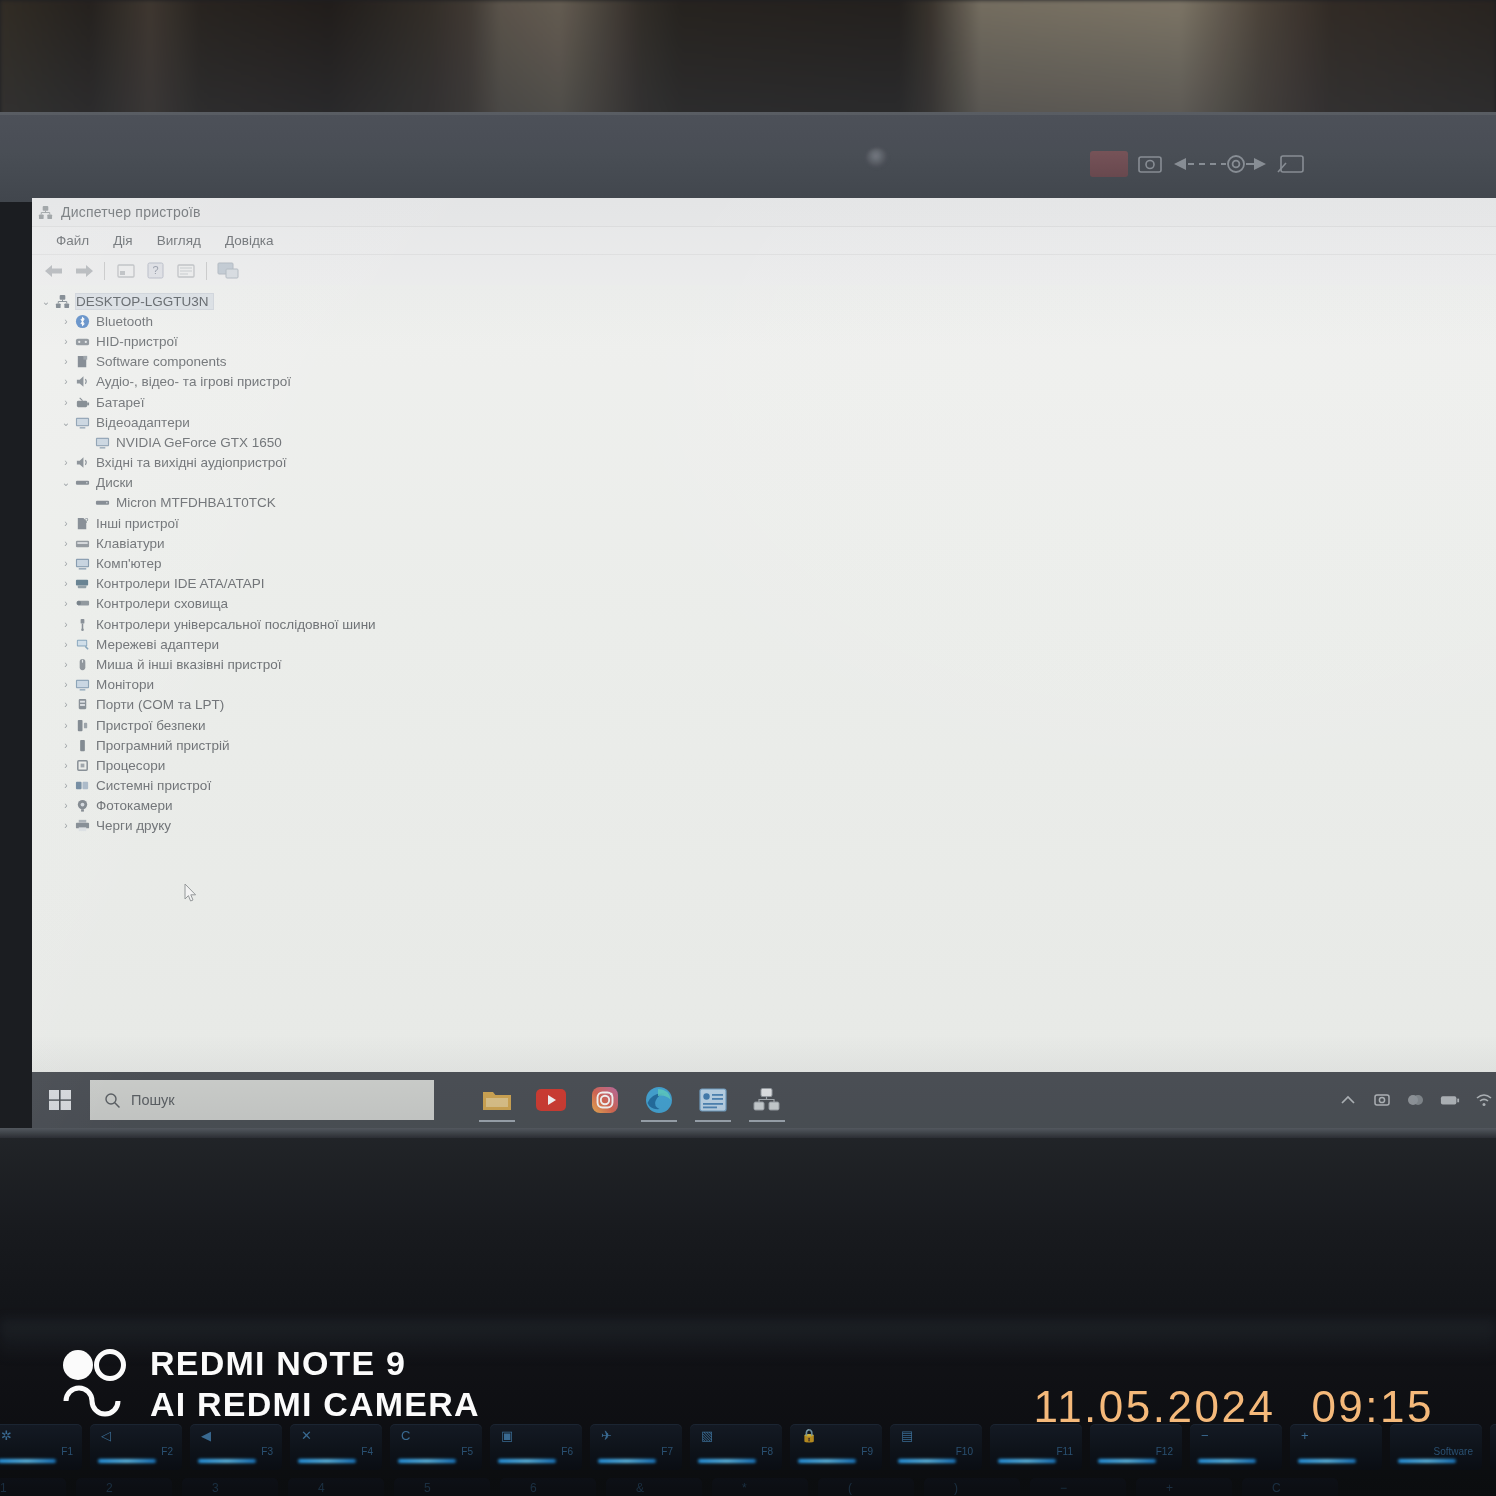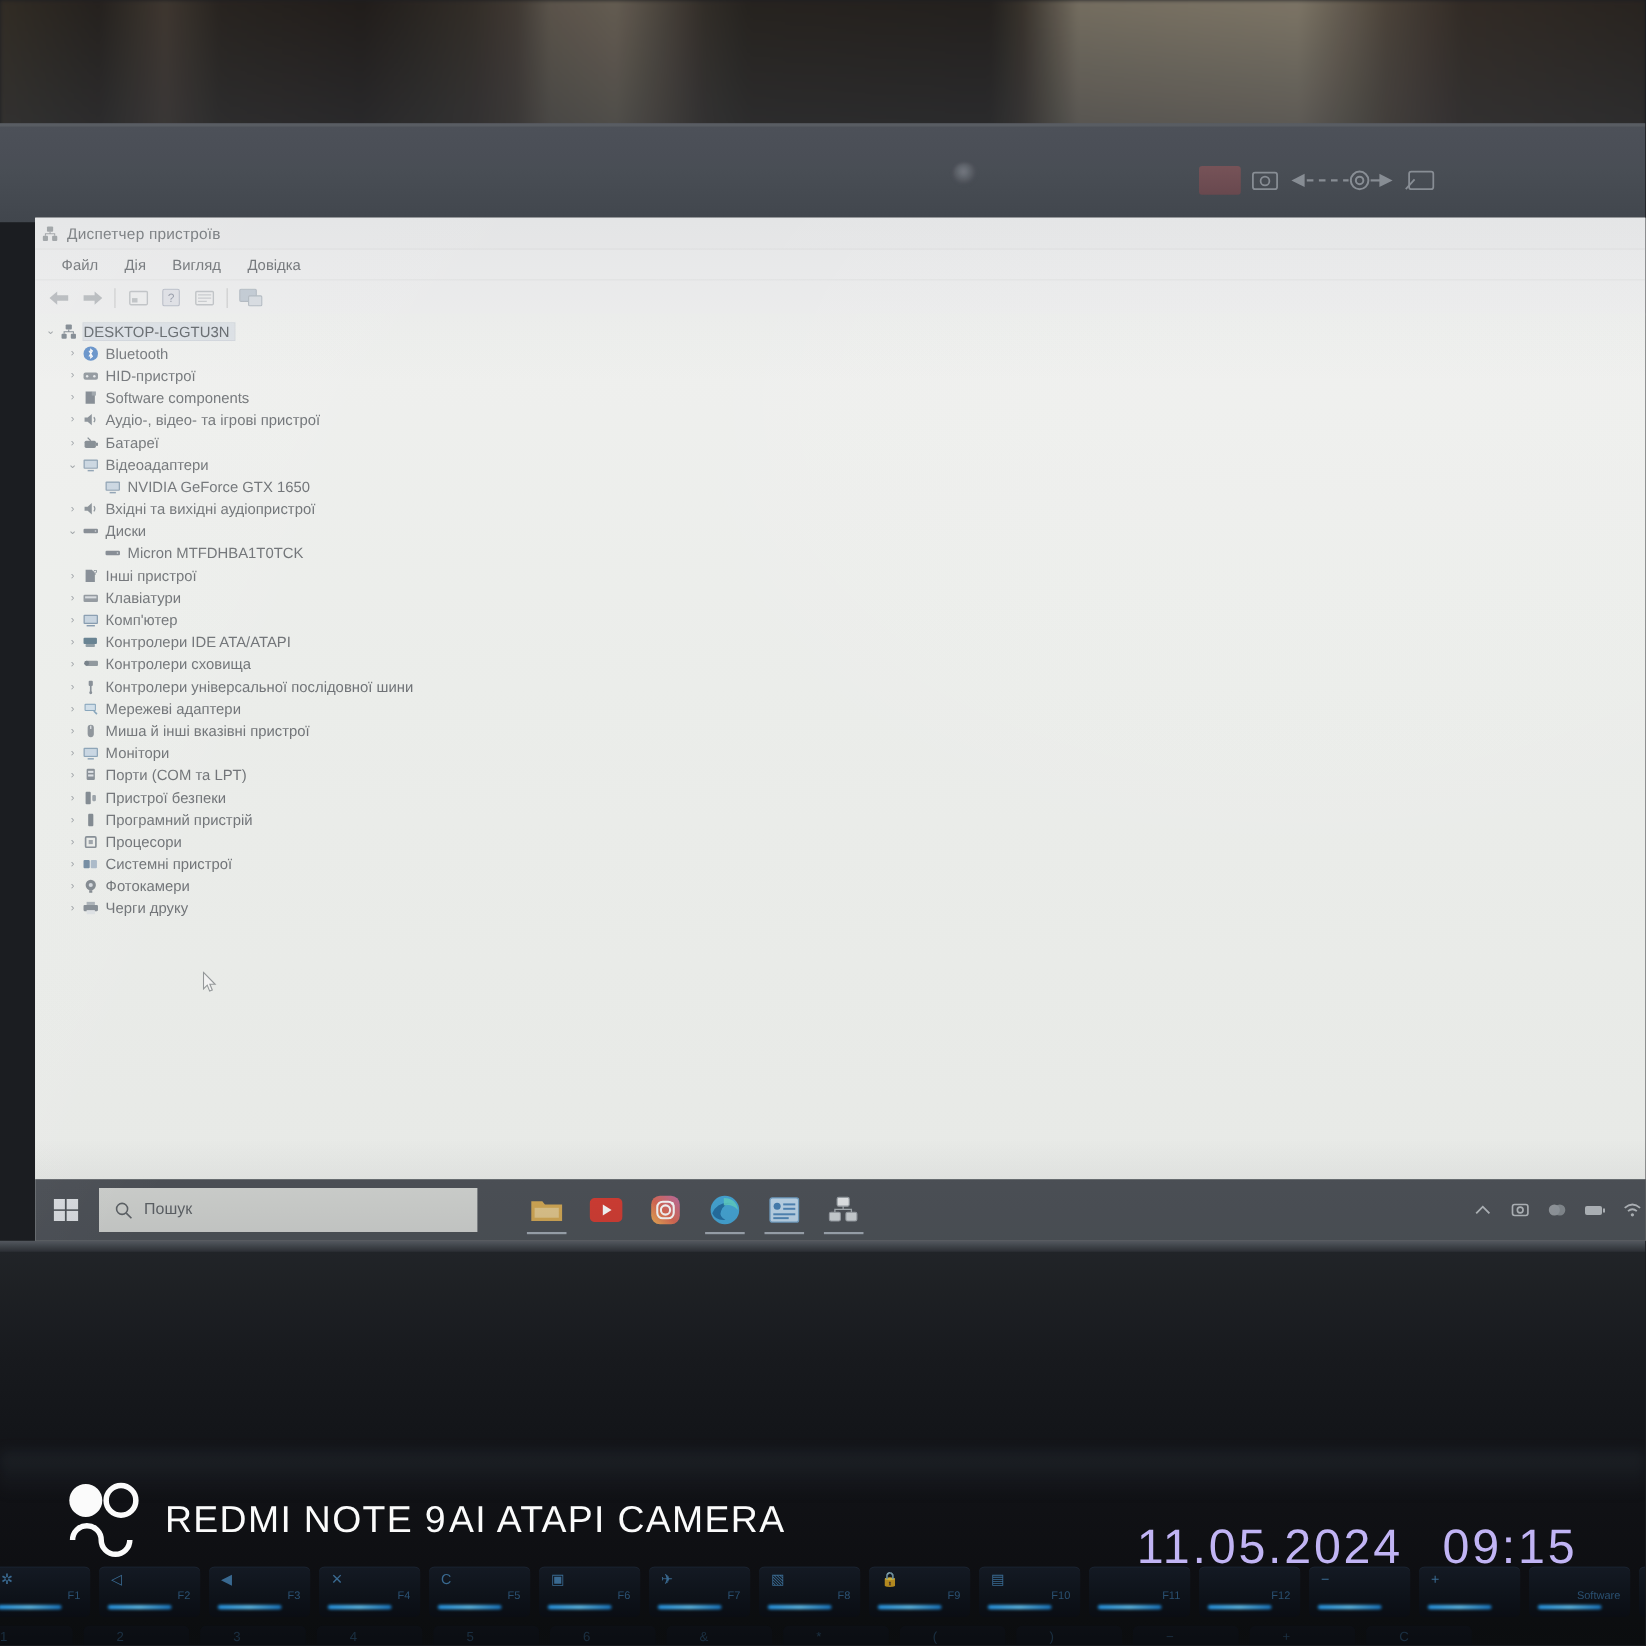--- a/index.html
+++ b/index.html
@@ -195,25 +195,25 @@
   .key2{width:96px;height:30px;border-radius:5px;background:linear-gradient(180deg,#0b1119,#05080d);
     position:relative;}
   .key2 .klab2{position:absolute;left:30px;top:3px;font-size:12px;color:#2d6392;opacity:.7;}
 
   
   .wm-brand{
     position:absolute;left:62px;top:1344px;display:flex;align-items:center;gap:22px;
     color:#ffffff;
   }
   .wm-logo{width:66px;height:78px;flex:0 0 66px;}
-  .wm-lines{display:flex;flex-direction:row;gap:2px;}
+  .wm-lines{display:flex;flex-direction:column;gap:2px;font-weight:bold;}
   .wm-l1{font-size:34px;letter-spacing:1.2px;line-height:1.15;}
   .wm-l2{font-size:34px;letter-spacing:1.2px;line-height:1.15;}
   .wm-date{
-    position:absolute;right:62px;top:1382px;color:#c4b5fd;
+    position:absolute;right:62px;top:1382px;color:#fdba74;
     font-size:44px;letter-spacing:2.5px;display:flex;gap:36px;
   }
 
   
   .cursor{position:absolute;left:152px;top:598px;width:14px;height:20px;opacity:.55;}
 
   
   #photo{filter:saturate(.92) contrast(.97);}
 </style>
 </head>
@@ -862,21 +862,21 @@
   </div>
 
   <div class="wm-brand">
     <svg class="wm-logo" viewBox="0 0 66 78">
       <circle cx="16" cy="20" r="15" fill="#ffffff"></circle>
       <circle cx="48" cy="20" r="13.5" fill="none" stroke="#ffffff" stroke-width="5"></circle>
       <path d="M4 56 a13 13 0 1 1 26 0 a13 13 0 1 0 26 0 a13 13 0 1 1 -26 0 a13 13 0 1 0 -26 0 z" fill="none" stroke="#ffffff" stroke-width="5"></path>
     </svg>
     <div class="wm-lines">
       <div class="wm-l1">REDMI NOTE 9</div>
-      <div class="wm-l2">AI ATAPI CAMERA</div>
+      <div class="wm-l2">AI REDMI CAMERA</div>
     </div>
   </div>
 
   <div class="wm-date">
     <span>11.05.2024</span>
     <span>09:15</span>
   </div>
 
 </div>
 

